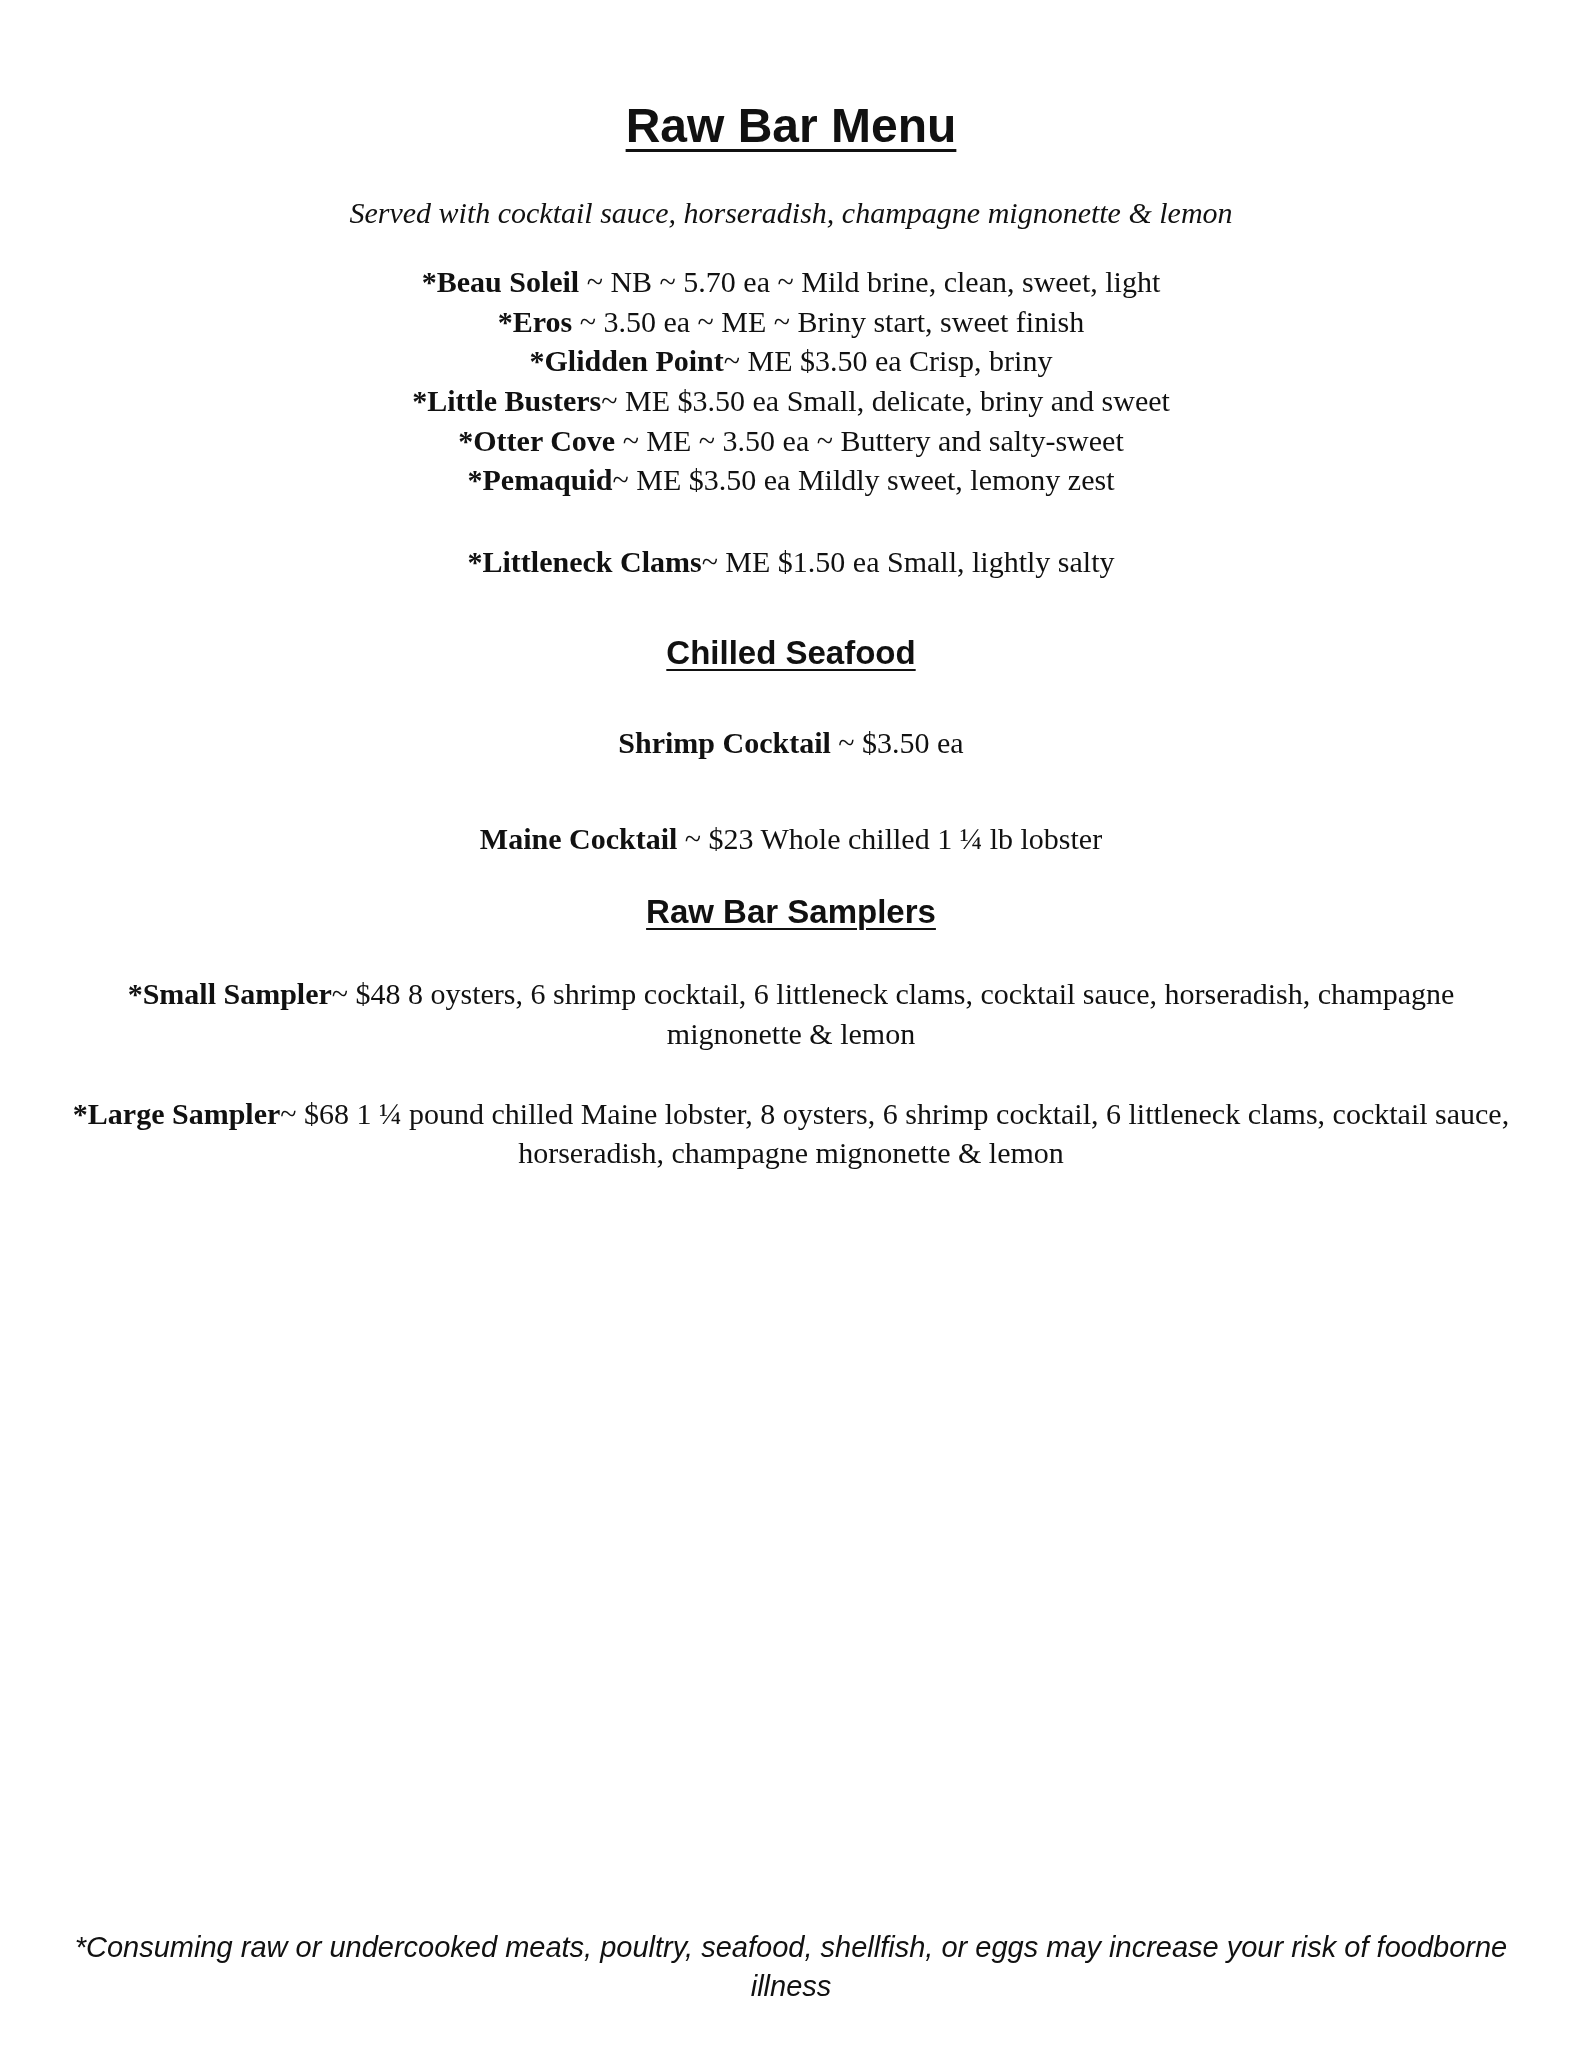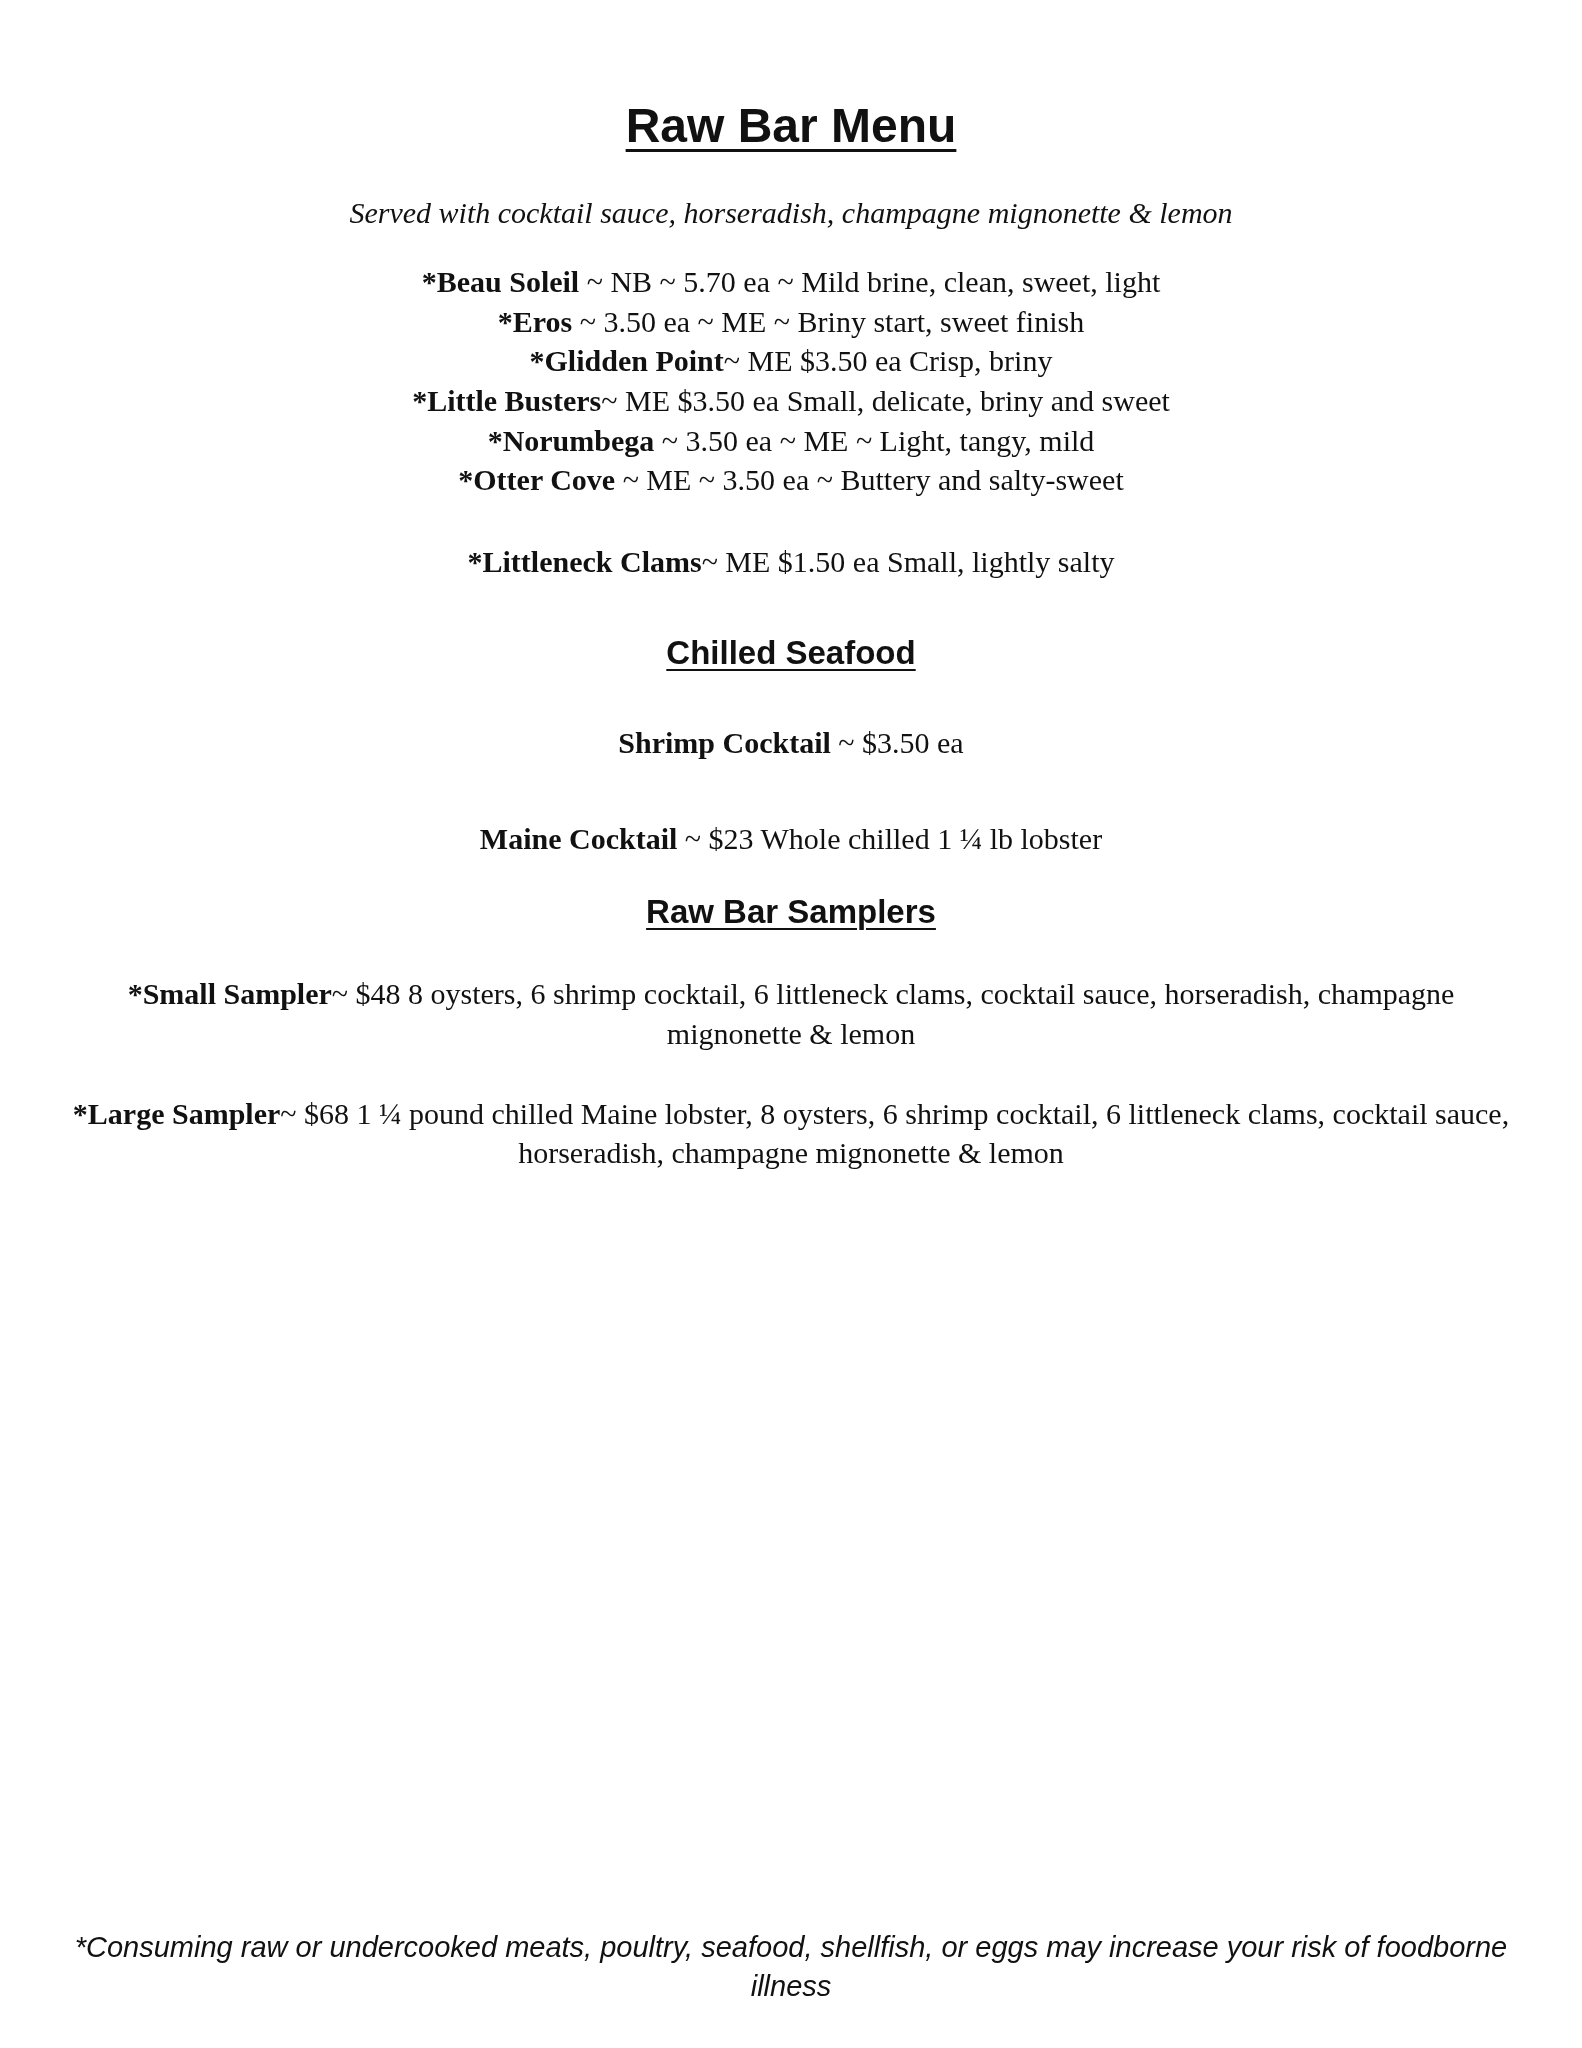--- a/index.html
+++ b/index.html
@@ -101,24 +101,24 @@
     <div class="menu-line">
       <span class="item-name">*Eros</span><span> ~ 3.50 ea ~ ME ~ Briny start, sweet finish</span>
     </div>
     <div class="menu-line">
       <span class="item-name">*Glidden Point</span><span>~ ME $3.50 ea  Crisp, briny</span>
     </div>
     <div class="menu-line">
       <span class="item-name">*Little Busters</span><span>~ ME $3.50 ea  Small, delicate, briny and sweet</span>
     </div>
     <div class="menu-line">
-      <span class="item-name">*Norumbega</span><span> ~ 3.50 ea ~ ME ~ Light, tangy, mild</span>
+      <span class="item-name">*Otter Cove</span><span> ~ ME ~ 3.50 ea ~ Buttery and salty-sweet</span>
     </div>
     <div class="menu-line">
-      <span class="item-name">*Otter Cove</span><span> ~ ME ~ 3.50 ea ~ Buttery and salty-sweet</span>
+      <span class="item-name">*Pemaquid</span><span>~ ME $3.50 ea Mildly sweet, lemony zest</span>
     </div>
   </div>
 
   <div class="menu-line clams-line">
     <span class="item-name">*Littleneck Clams</span><span>~ ME $1.50 ea Small, lightly salty</span>
   </div>
 
   <div class="section-heading heading-chilled">Chilled Seafood</div>
 
   <div class="menu-line shrimp-line">

